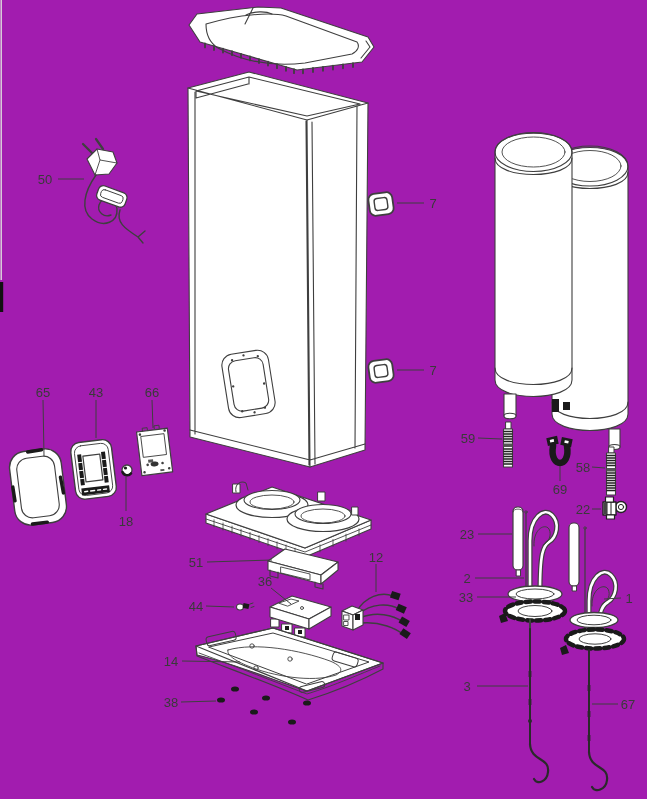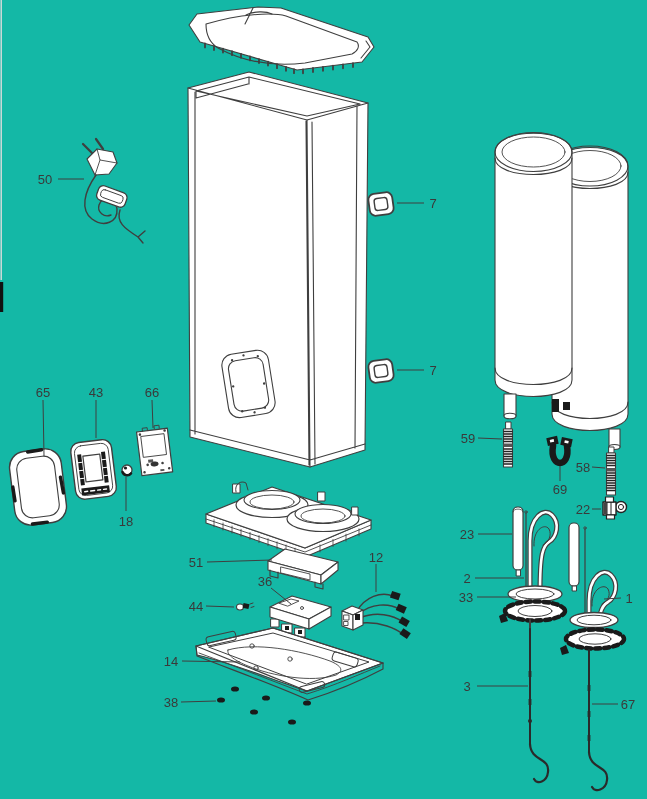--- a/index.html
+++ b/index.html
@@ -1,16 +1,16 @@
 <!DOCTYPE html>
 <html><head>
 <meta charset="utf-8">
 <style>
   html,body{margin:0;padding:0;background:#fff;}
-  .page{position:relative;width:647px;height:799px;background:#14b8a6;overflow:hidden;
+  .page{position:relative;width:647px;height:799px;background:#a21caf;overflow:hidden;
         font-family:"Liberation Sans", sans-serif;}
   svg{position:absolute;left:0;top:0;}
   text.part-label{font-family:"Liberation Sans", sans-serif;}
 </style>
 </head>
 <body>
 
 <div class="page">
 <svg id="diagram-svg" width="647" height="799" viewBox="0 0 647 799">
 

